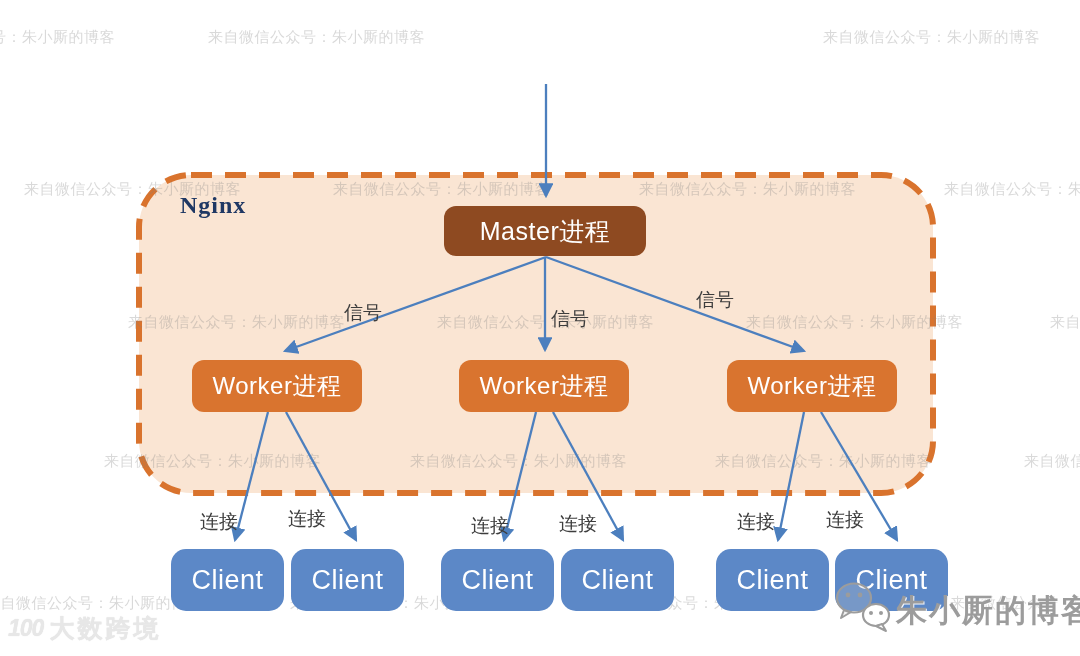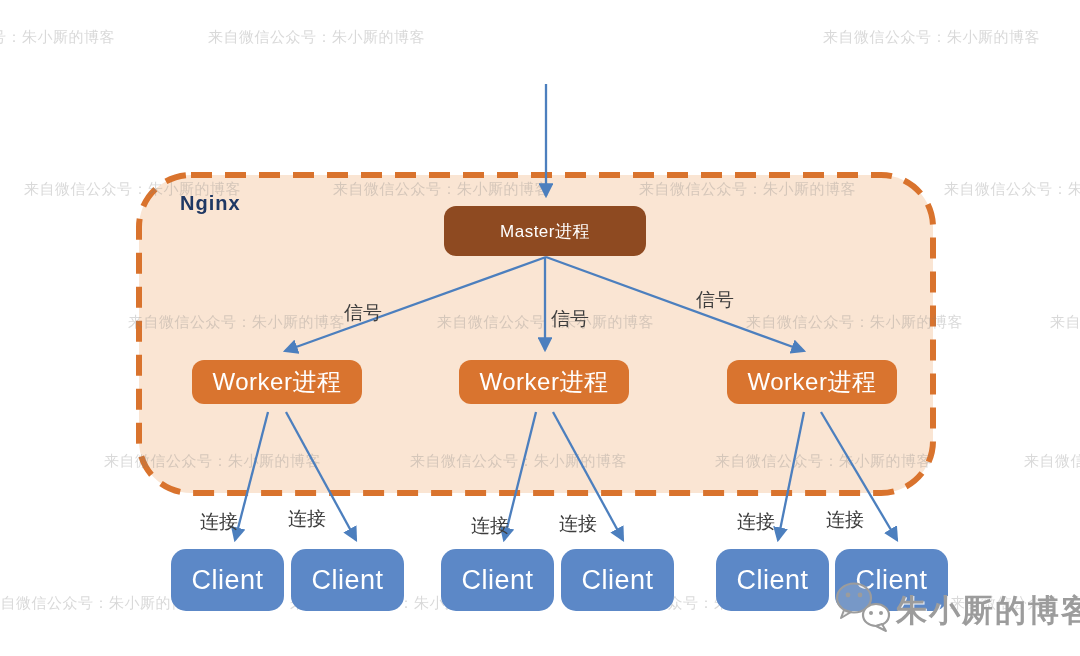--- a/index.html
+++ b/index.html
@@ -7,36 +7,36 @@
     position:relative;width:1080px;height:656px;overflow:hidden;
     font-family:"Liberation Sans",sans-serif;background:#ffffff;
   }
   svg.layer{position:absolute;left:0;top:0;}
   
   .node{
     position:absolute;display:flex;align-items:center;justify-content:center;
     color:#ffffff;letter-spacing:.5px;white-space:nowrap;
   }
   .admin{left:350px;top:20px;width:390px;height:64px;background:#2E4C78;border-radius:14px;font-size:28px;}
-  .master{left:444px;top:206px;width:202px;height:50px;background:#8E4A21;border-radius:12px;font-size:17px;}
-  .worker{width:170px;height:44px;background:#D9742F;border-radius:12px;font-size:24px;top:360px;}
+  .master{left:444px;top:206px;width:202px;height:50px;background:#8E4A21;border-radius:12px;font-size:25px;}
+  .worker{width:170px;height:52px;background:#D9742F;border-radius:12px;font-size:24px;top:360px;}
   .worker.w1{left:192px;}
   .worker.w2{left:459px;}
   .worker.w3{left:727px;}
   .client{width:113px;height:62px;background:#5C88C7;border-radius:15px;font-size:27px;top:549px;}
   .client.c1{left:171px;}
   .client.c2{left:291px;}
   .client.c3{left:441px;}
   .client.c4{left:561px;}
   .client.c5{left:716px;}
   .client.c6{left:835px;}
   
   .nginx-label{
-    position:absolute;left:180px;top:192px;font-size:20px;font-weight:bold;
-    color:#1F3864;letter-spacing:1px;z-index:4;
+    position:absolute;left:180px;top:192px;font-size:24px;font-weight:bold;
+    color:#1F3864;letter-spacing:1px;z-index:4;font-family:Liberation Serif, serif;
   }
   .edge-label{
     position:absolute;font-size:19px;color:#3D3D3D;font-weight:500;
     white-space:nowrap;z-index:4;
   }
   .s1{left:344px;top:300px;} .s2{left:551px;top:306px;} .s3{left:696px;top:287px;}
   .l1{left:200px;top:509px;} .l2{left:288px;top:506px;} .l3{left:471px;top:513px;}
   .l4{left:559px;top:511px;} .l5{left:737px;top:509px;} .l6{left:826px;top:507px;}
   
   .wm{
@@ -124,20 +124,24 @@
   <div class="edge-label s1">信号</div>
   <div class="edge-label s2">信号</div>
   <div class="edge-label s3">信号</div>
   <div class="edge-label l1">连接</div>
   <div class="edge-label l2">连接</div>
   <div class="edge-label l3">连接</div>
   <div class="edge-label l4">连接</div>
   <div class="edge-label l5">连接</div>
   <div class="edge-label l6">连接</div>
 
+  <div class="brand-left">
+    <span class="badge">100</span>
+    <span class="brand-txt">大数跨境</span>
+  </div>
 
   <div class="brand-right">
     <svg width="58" height="52" viewBox="0 0 58 52">
       <ellipse cx="20" cy="16" rx="17" ry="14.5" fill="rgba(200,200,200,0.25)" stroke="#9c9c9c" stroke-width="2.2"></ellipse>
       <path d="M10 28 L7 36 L17 30 Z" fill="rgba(200,200,200,0.25)" stroke="#9c9c9c" stroke-width="2" stroke-linejoin="round"></path>
       <circle cx="14" cy="13" r="2.4" fill="#9c9c9c"></circle>
       <circle cx="26" cy="13" r="2.4" fill="#9c9c9c"></circle>
       <ellipse cx="42" cy="33" rx="13" ry="11" fill="#ffffff" stroke="#9c9c9c" stroke-width="2.2"></ellipse>
       <path d="M48 42 L52 49 L42 44 Z" fill="#ffffff" stroke="#9c9c9c" stroke-width="2" stroke-linejoin="round"></path>
       <circle cx="37" cy="31" r="2" fill="#9c9c9c"></circle>

